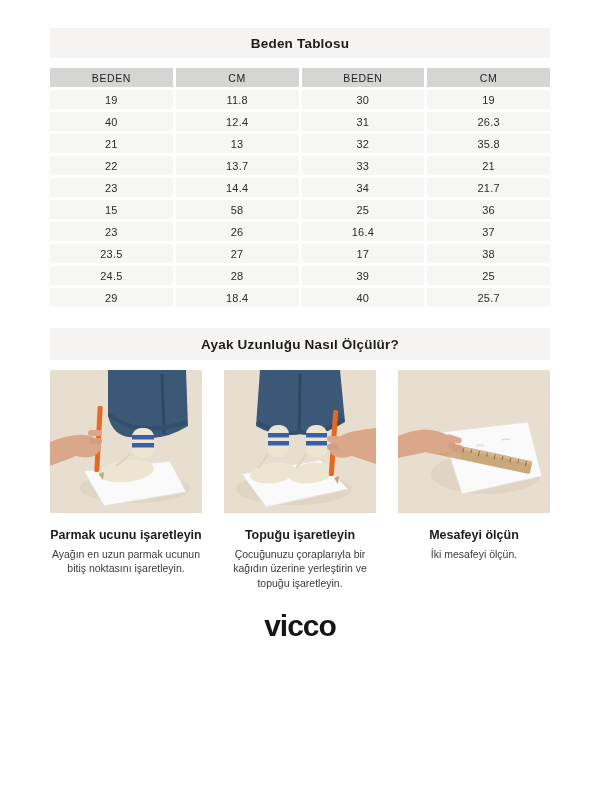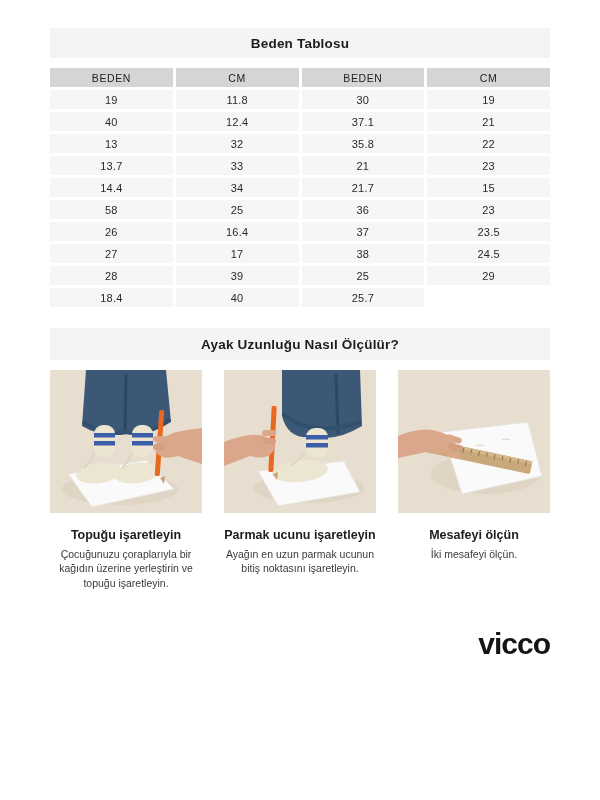--- a/index.html
+++ b/index.html
@@ -51,22 +51,22 @@
     font-weight:bold; font-size:12.5px; text-align:center;
   }
   .step-desc {
     margin-top:5px;
     font-size:10.5px; line-height:1.38; color:#3a3a3a;
     text-align:center; max-width:172px;
   }
 
   
   .footer {
-    margin-top:39px;
-    display:flex; flex-direction:column; align-items:flex-end;
+    margin-top:21px;
+    display:flex; flex-direction:column; align-items:center;
   }
   .brand-word {
     font-size:30px; font-weight:800; letter-spacing:-1px; color:#151515;
     line-height:1;
   }
 </style>
 </head>
 <body>
 
 <div class="page">
@@ -78,21 +78,22 @@
     <div class="cell head">CM</div>
     <div class="cell head">BEDEN</div>
     <div class="cell head">CM</div>
 
   <div class="cell">19</div>
       <div class="cell">11.8</div>
       <div class="cell">30</div>
       <div class="cell">19</div>
       <div class="cell">40</div>
       <div class="cell">12.4</div>
-      <div class="cell">37.1</div>
+      <div class="cell">31</div>
+      <div class="cell">26.3</div>
       <div class="cell">21</div>
       <div class="cell">13</div>
       <div class="cell">32</div>
       <div class="cell">35.8</div>
       <div class="cell">22</div>
       <div class="cell">13.7</div>
       <div class="cell">33</div>
       <div class="cell">21</div>
       <div class="cell">23</div>
       <div class="cell">14.4</div>
@@ -120,20 +121,49 @@
       <div class="cell">25.7</div>
     </div>
 
   <div class="band howto-band">Ayak Uzunluğu Nasıl Ölçülür?</div>
 
   <div class="steps">
 
     <div class="step">
       <svg viewBox="0 0 152 143" xmlns="http://www.w3.org/2000/svg" preserveAspectRatio="none">
         <rect width="152" height="143" fill="#e7decf"></rect>
+        <ellipse cx="85" cy="118" rx="55" ry="15" fill="#ddd2bf" opacity="0.7"></ellipse>
+
+        <polygon points="34,101 120,91 136,122 54,136" fill="#fafafa" stroke="#e6e3db" stroke-width="1"></polygon>
+
+        <path d="M58,0 L136,0 L138,56 Q112,72 88,67 Q64,70 58,46 Z" fill="#3c5877"></path>
+        <path d="M112,4 L114,64" stroke="#2e4763" stroke-width="3" fill="none"></path>
+        <path d="M59,44 Q86,68 137,52" stroke="#31506d" stroke-width="4" fill="none"></path>
+
+        <rect x="82" y="58" width="22" height="30" rx="9" fill="#ece5d2"></rect>
+        <rect x="82" y="65" width="22" height="4.5" fill="#3a5fa8"></rect>
+        <rect x="82" y="73" width="22" height="4.5" fill="#3a5fa8"></rect>
+
+        <ellipse cx="76" cy="101" rx="28" ry="11" transform="rotate(-6 76 101)" fill="#ece5d2"></ellipse>
+        <path d="M80,84 q-8,8 -14,12" stroke="#ddd5c1" stroke-width="2" fill="none"></path>
+
+        <rect x="46" y="36" width="5" height="66" rx="1.5" fill="#e8681f" transform="rotate(3 48 69)"></rect>
+        <polygon points="49,104 54,102 53,110" fill="#caa27a"></polygon>
+
+        <path d="M0,72 Q26,62 40,66 Q54,71 50,80 Q44,91 26,86 L0,96 Z" fill="#dba78b"></path>
+        <rect x="38" y="60" width="14" height="6" rx="3" fill="#dba78b"></rect>
+        <rect x="39" y="68" width="13" height="6" rx="3" fill="#d49e81"></rect>
+      </svg>
+      <div class="step-title">Parmak ucunu işaretleyin</div>
+      <div class="step-desc">Ayağın en uzun parmak ucunun bitiş noktasını işaretleyin.</div>
+    </div>
+
+    <div class="step">
+      <svg viewBox="0 0 152 143" xmlns="http://www.w3.org/2000/svg" preserveAspectRatio="none">
+        <rect width="152" height="143" fill="#e7decf"></rect>
         <ellipse cx="70" cy="119" rx="58" ry="16" fill="#ddd2bf" opacity="0.7"></ellipse>
 
         <polygon points="18,104 96,90 124,119 42,137" fill="#fafafa" stroke="#e6e3db" stroke-width="1"></polygon>
 
         <path d="M36,0 L116,0 L121,52 Q98,67 76,64 Q52,68 32,56 Z" fill="#3c5877"></path>
         <path d="M76,4 L75,64" stroke="#2e4763" stroke-width="3" fill="none"></path>
         <path d="M33,52 Q55,66 76,62 Q99,66 120,49" stroke="#31506d" stroke-width="4" fill="none"></path>
 
         <rect x="44" y="55" width="21" height="32" rx="9" fill="#ece5d2"></rect>
         <rect x="44" y="63" width="21" height="4.5" fill="#3a5fa8"></rect>
@@ -150,49 +180,20 @@
 
         <rect x="107" y="40" width="5" height="66" rx="1.5" fill="#e8681f" transform="rotate(4 109 73)"></rect>
         <polygon points="110,108 115,106 114,114" fill="#caa27a"></polygon>
 
         <path d="M152,58 Q126,60 112,68 Q102,74 106,82 Q112,91 128,86 L152,94 Z" fill="#dba78b"></path>
         <rect x="103" y="66" width="13" height="6" rx="3" fill="#dba78b"></rect>
         <rect x="103" y="74" width="12" height="6" rx="3" fill="#d49e81"></rect>
       </svg>
       <div class="step-title">Topuğu işaretleyin</div>
       <div class="step-desc">Çocuğunuzu çoraplarıyla bir kağıdın üzerine yerleştirin ve topuğu işaretleyin.</div>
-    </div>
-
-    <div class="step">
-      <svg viewBox="0 0 152 143" xmlns="http://www.w3.org/2000/svg" preserveAspectRatio="none">
-        <rect width="152" height="143" fill="#e7decf"></rect>
-        <ellipse cx="85" cy="118" rx="55" ry="15" fill="#ddd2bf" opacity="0.7"></ellipse>
-
-        <polygon points="34,101 120,91 136,122 54,136" fill="#fafafa" stroke="#e6e3db" stroke-width="1"></polygon>
-
-        <path d="M58,0 L136,0 L138,56 Q112,72 88,67 Q64,70 58,46 Z" fill="#3c5877"></path>
-        <path d="M112,4 L114,64" stroke="#2e4763" stroke-width="3" fill="none"></path>
-        <path d="M59,44 Q86,68 137,52" stroke="#31506d" stroke-width="4" fill="none"></path>
-
-        <rect x="82" y="58" width="22" height="30" rx="9" fill="#ece5d2"></rect>
-        <rect x="82" y="65" width="22" height="4.5" fill="#3a5fa8"></rect>
-        <rect x="82" y="73" width="22" height="4.5" fill="#3a5fa8"></rect>
-
-        <ellipse cx="76" cy="101" rx="28" ry="11" transform="rotate(-6 76 101)" fill="#ece5d2"></ellipse>
-        <path d="M80,84 q-8,8 -14,12" stroke="#ddd5c1" stroke-width="2" fill="none"></path>
-
-        <rect x="46" y="36" width="5" height="66" rx="1.5" fill="#e8681f" transform="rotate(3 48 69)"></rect>
-        <polygon points="49,104 54,102 53,110" fill="#caa27a"></polygon>
-
-        <path d="M0,72 Q26,62 40,66 Q54,71 50,80 Q44,91 26,86 L0,96 Z" fill="#dba78b"></path>
-        <rect x="38" y="60" width="14" height="6" rx="3" fill="#dba78b"></rect>
-        <rect x="39" y="68" width="13" height="6" rx="3" fill="#d49e81"></rect>
-      </svg>
-      <div class="step-title">Parmak ucunu işaretleyin</div>
-      <div class="step-desc">Ayağın en uzun parmak ucunun bitiş noktasını işaretleyin.</div>
     </div>
 
     <div class="step">
       <svg viewBox="0 0 152 143" xmlns="http://www.w3.org/2000/svg" preserveAspectRatio="none">
         <rect width="152" height="143" fill="#e7decf"></rect>
         <ellipse cx="88" cy="104" rx="55" ry="20" fill="#ddd2bf" opacity="0.7"></ellipse>
 
         <polygon points="44,62 130,52 144,106 64,124" fill="#fafafa" stroke="#e6e3db" stroke-width="1"></polygon>
         <path d="M78,76 q4,-2 8,0 M104,70 q4,-2 8,0" stroke="#e0ddd5" stroke-width="1.5" fill="none"></path>
 

